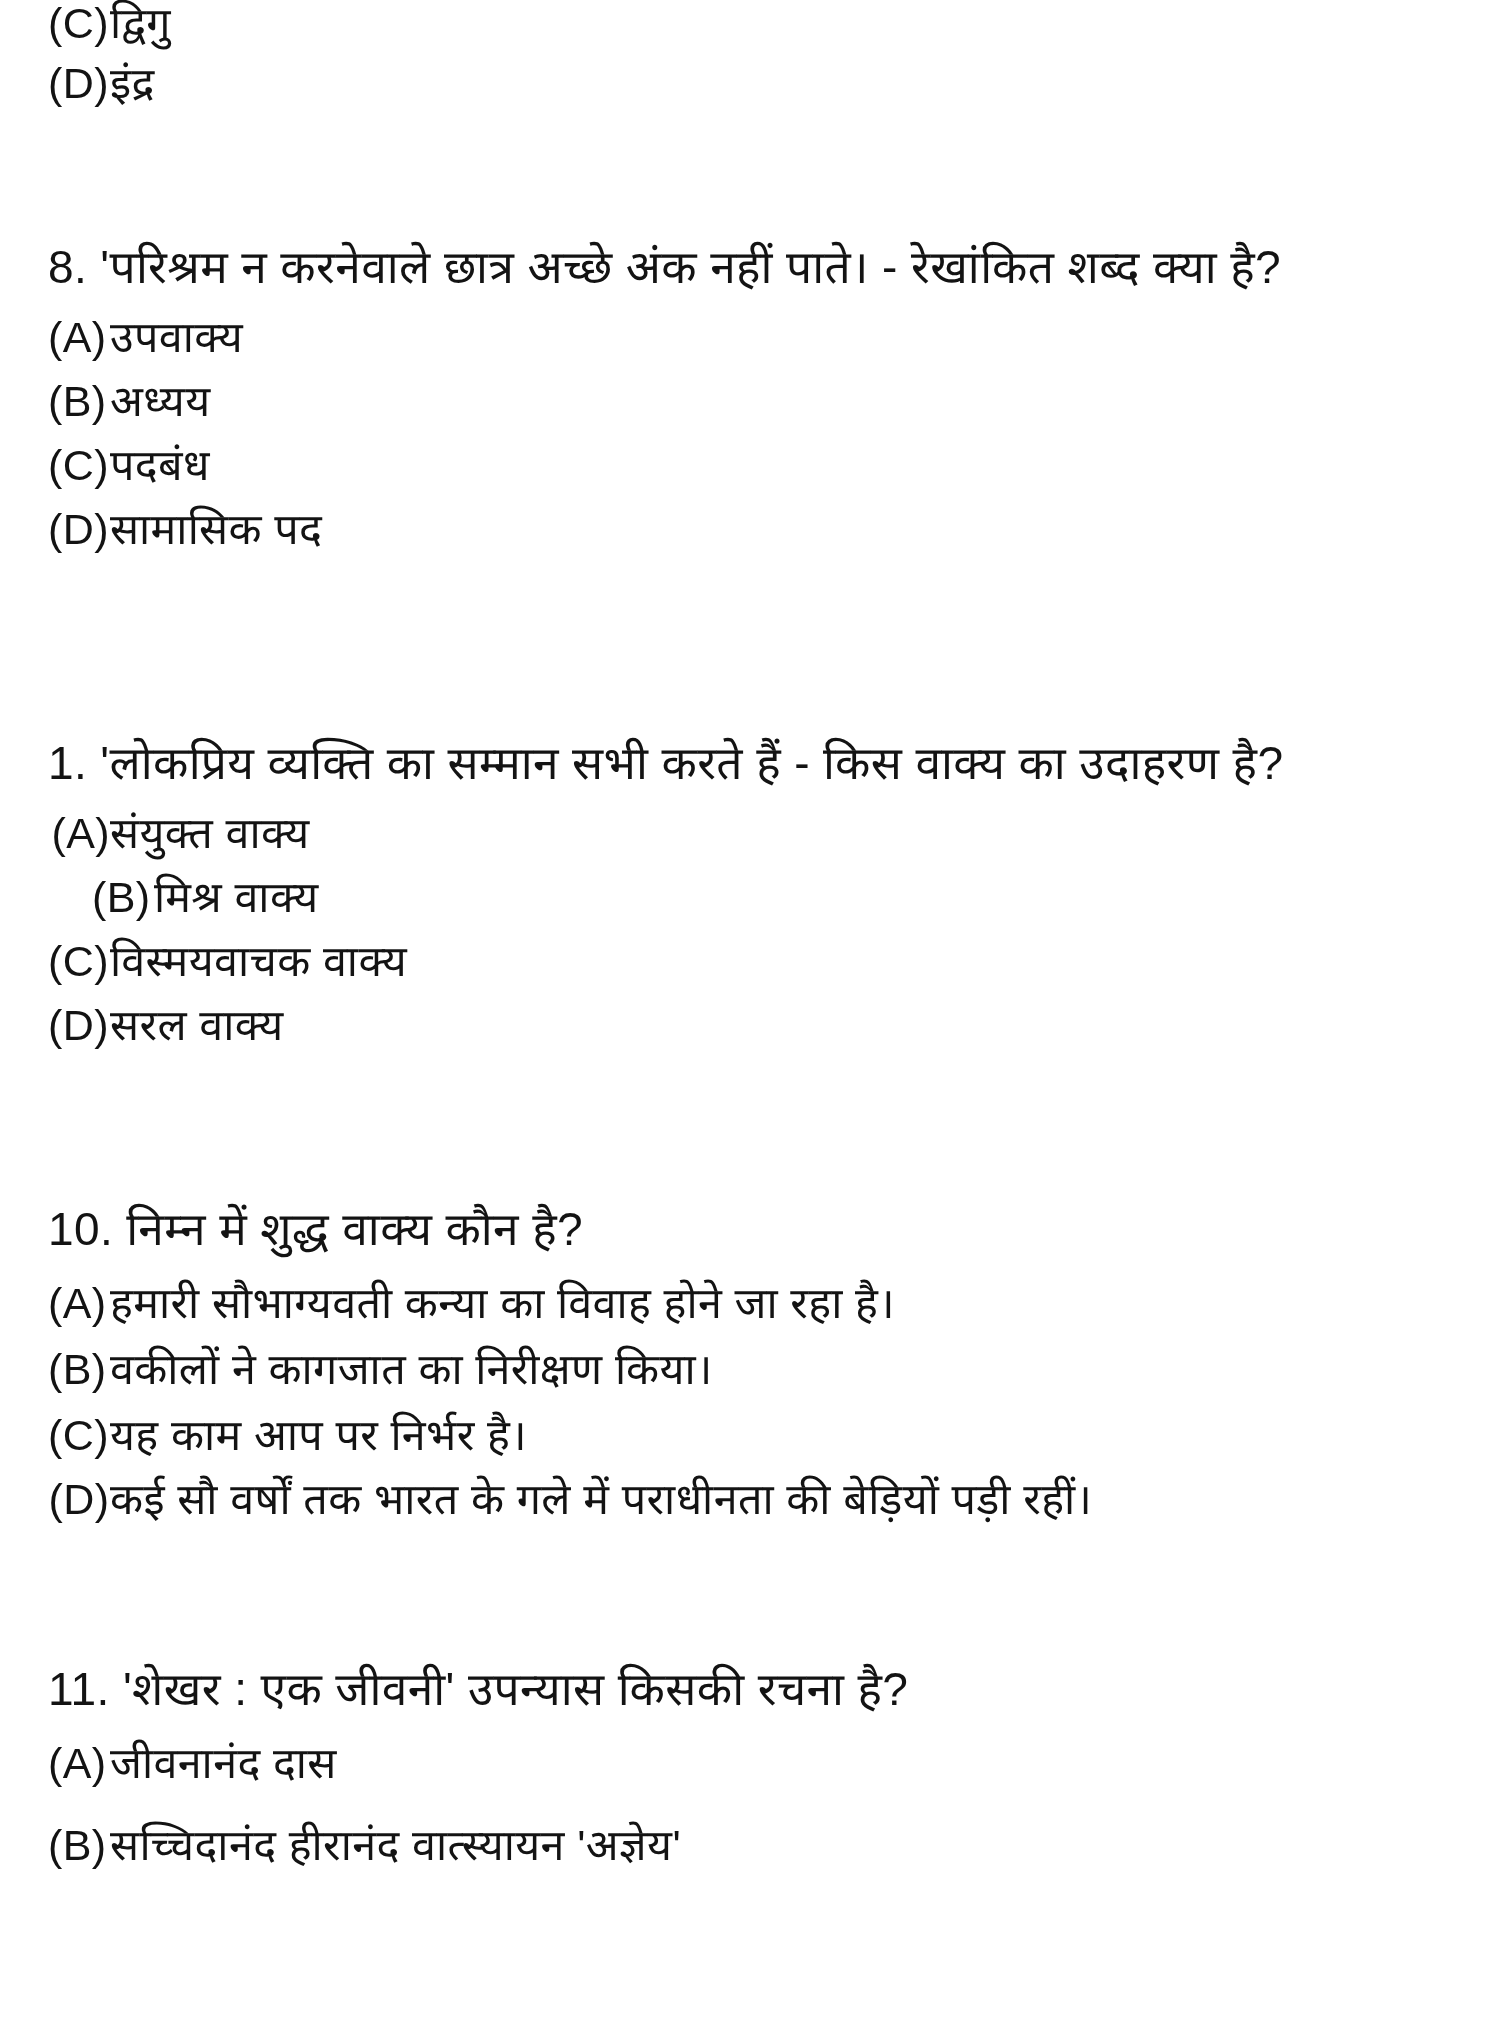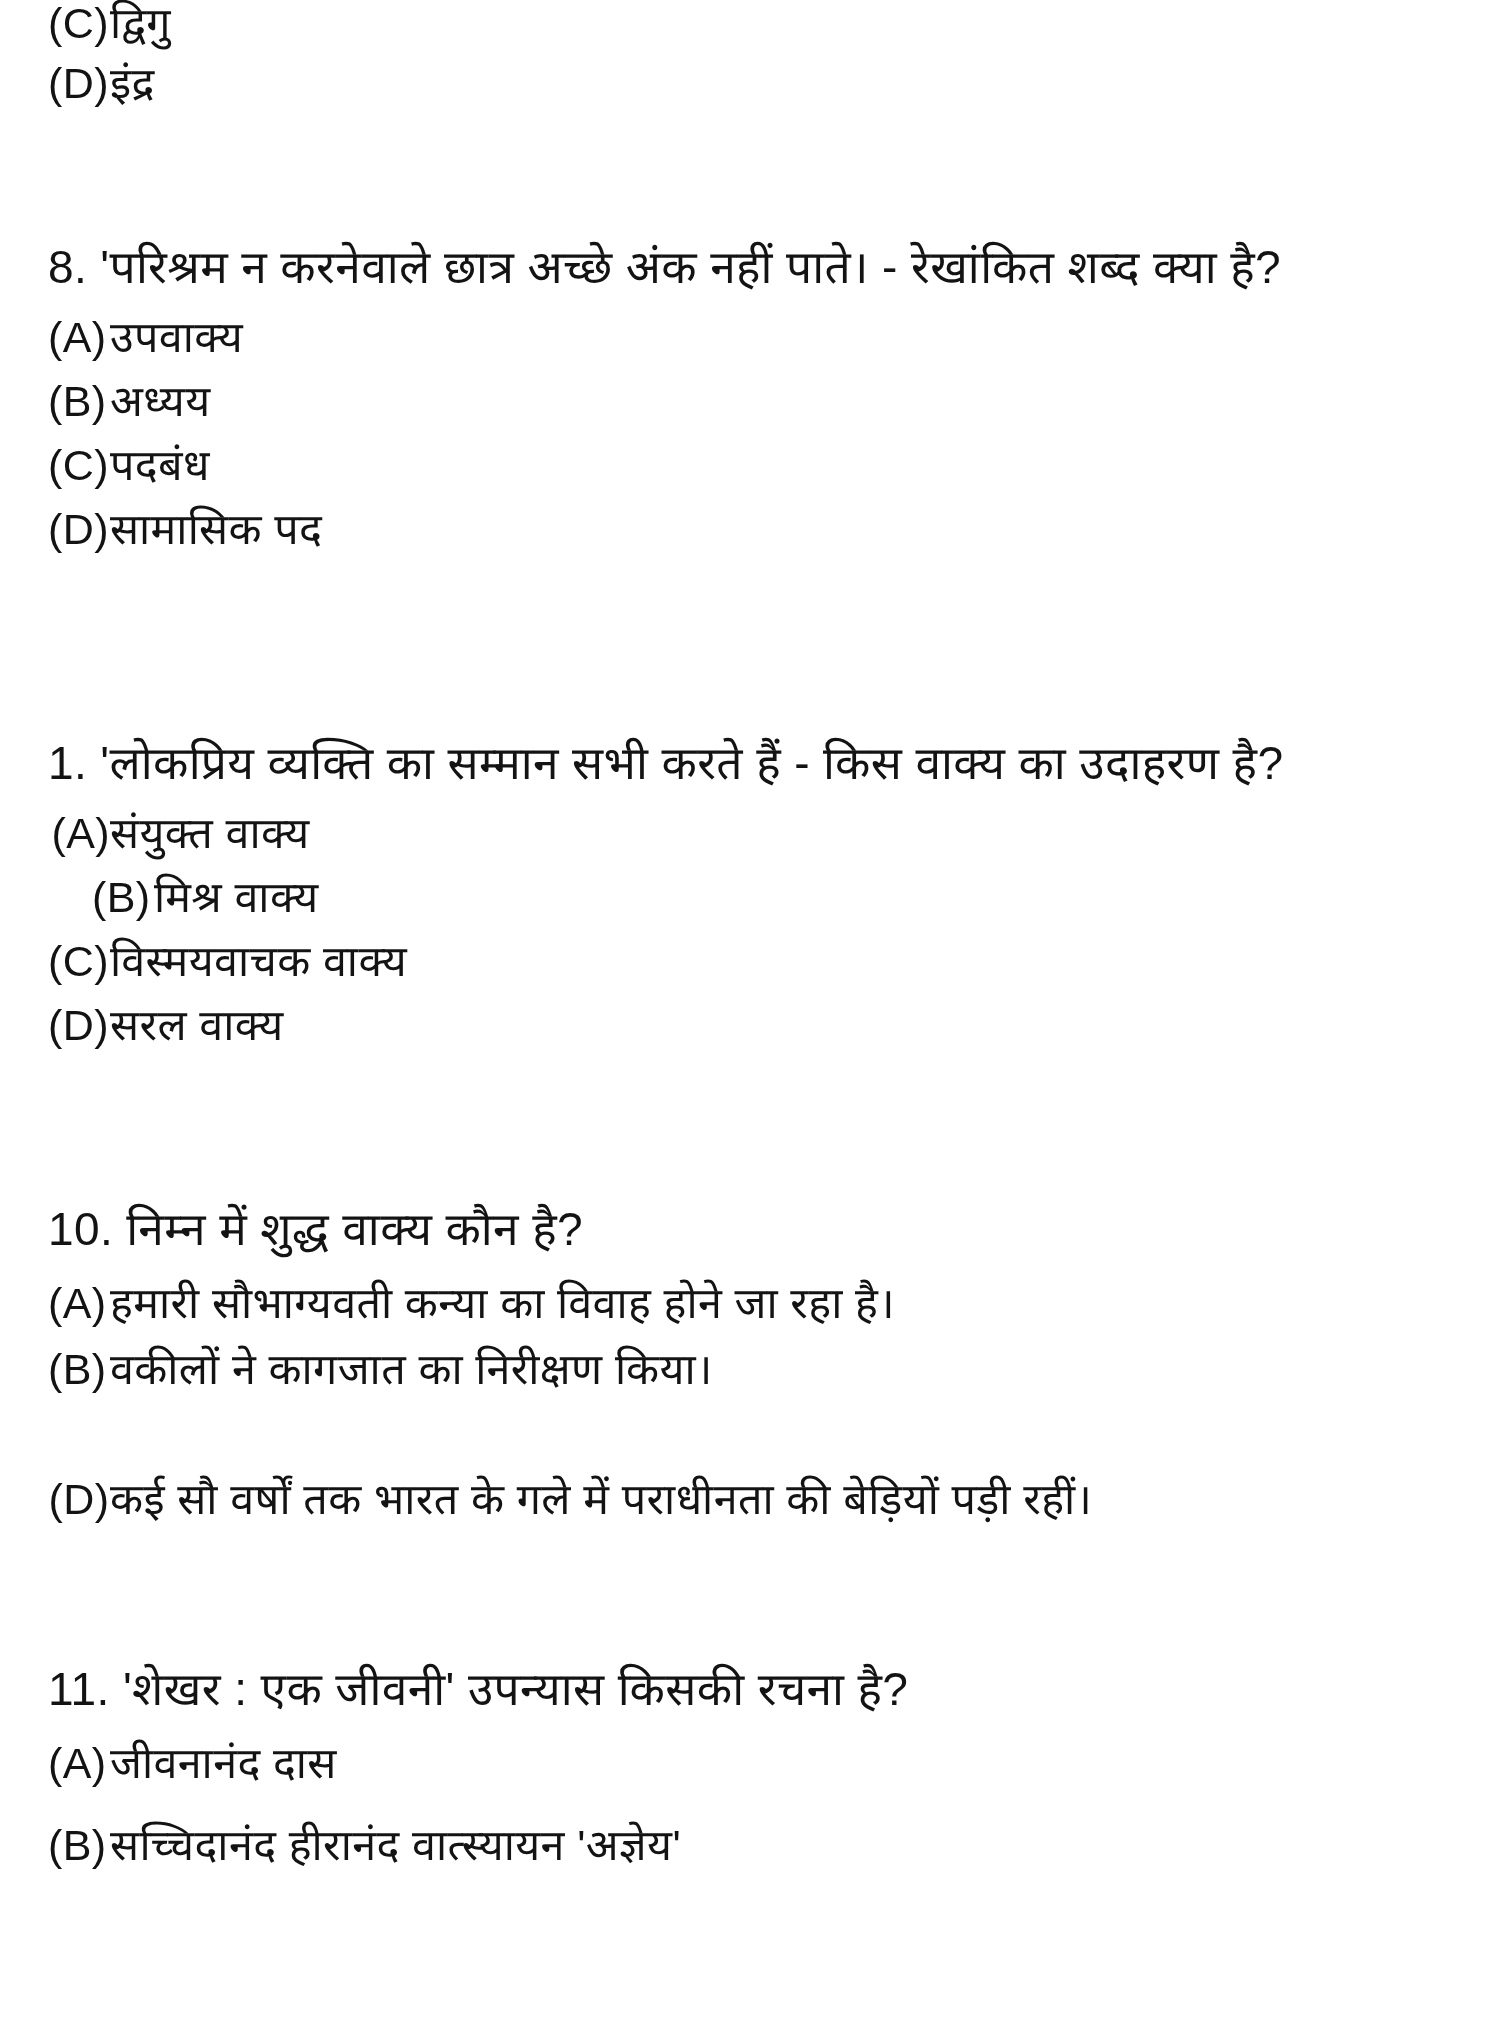--- a/index.html
+++ b/index.html
@@ -135,20 +135,23 @@
     <span class="opt-tag">(D)</span><span class="opt-text">सरल वाक्य</span>
   </div>
 
   <div class="row r-q10 q-stem">10. निम्न में शुद्ध वाक्य कौन है?</div>
   <div class="row r-q10-a q-option">
     <span class="opt-tag">(A)</span><span class="opt-text">हमारी सौभाग्यवती कन्या का विवाह होने जा रहा है।</span>
   </div>
   <div class="row r-q10-b q-option">
     <span class="opt-tag">(B)</span><span class="opt-text">वकीलों ने कागजात का निरीक्षण किया।</span>
   </div>
+  <div class="row r-q10-c q-option">
+    <span class="opt-tag">(C)</span><span class="opt-text">यह काम आप पर निर्भर है।</span>
+  </div>
   <div class="row r-q10-d q-option">
     <span class="opt-tag">(D)</span><span class="opt-text">कई सौ वर्षों तक भारत के गले में पराधीनता की बेड़ियों पड़ी रहीं।</span>
   </div>
 
   <div class="row r-q11 q-stem">11. 'शेखर : एक जीवनी' उपन्यास किसकी रचना है?</div>
   <div class="row r-q11-a q-option">
     <span class="opt-tag">(A)</span><span class="opt-text">जीवनानंद दास</span>
   </div>
   <div class="row r-q11-b q-option">
     <span class="opt-tag">(B)</span><span class="opt-text">सच्चिदानंद हीरानंद वात्स्यायन 'अज्ञेय'</span>

